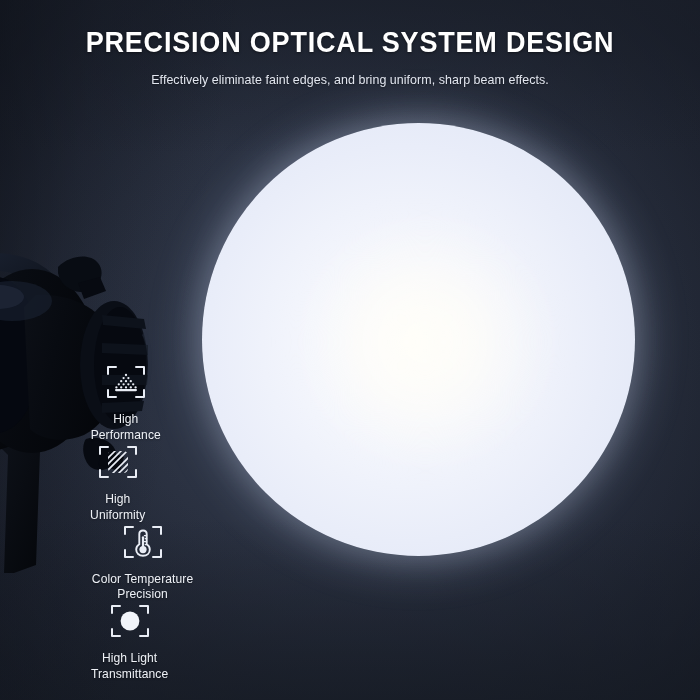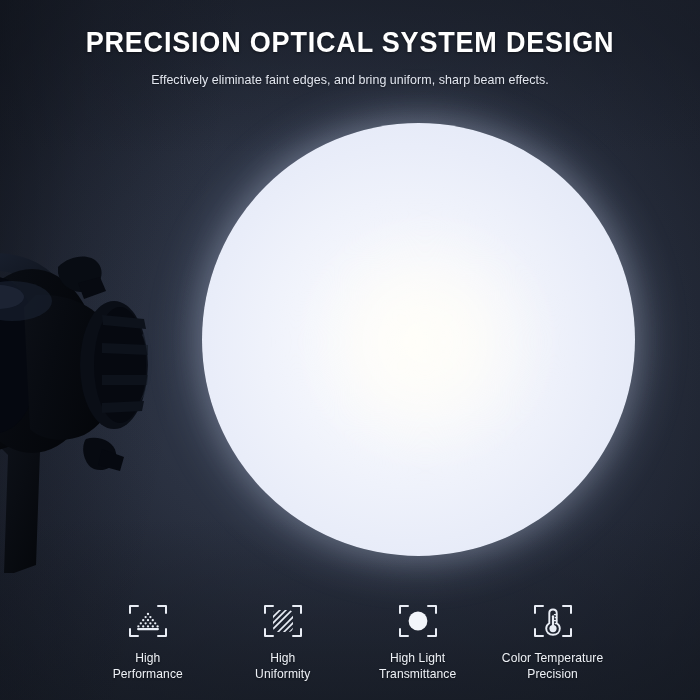--- a/index.html
+++ b/index.html
@@ -144,22 +144,23 @@
     text-shadow: 0 1px 2px rgba(0,0,0,0.4);
   }
 
   
   .features {
     position: absolute;
     left: 0; right: 0; bottom: 18px;
     display: flex;
     justify-content: center;
     align-items: flex-start;
-    gap: 16px;
+    gap: 0px;
     padding: 0 88px;
+    flex-direction: column;
   }
   .feature {
     flex: 1 1 0;
     display: flex;
     flex-direction: column;
     align-items: center;
     text-align: center;
   }
   .feature-icon {
     position: relative;
@@ -325,52 +326,52 @@
 
     <div class="feature">
       <div class="feature-icon">
         <svg width="42" height="38" viewBox="0 0 42 38" xmlns="http://www.w3.org/2000/svg">
           <g fill="none" stroke="#e9edf5" stroke-width="2" stroke-linecap="round" stroke-linejoin="round">
             <path d="M 3 11 L 3 4 L 11 4"></path>
             <path d="M 31 4 L 39 4 L 39 11"></path>
             <path d="M 39 27 L 39 34 L 31 34"></path>
             <path d="M 11 34 L 3 34 L 3 27"></path>
           </g>
-          <circle cx="21" cy="19" r="9.4" fill="#f2f5fa"></circle>
-        </svg>
-      </div>
-      <div class="feature-label">
-        <span>High Light</span><br>
-        <span>Transmittance</span>
-      </div>
-    </div>
-
-    <div class="feature">
-      <div class="feature-icon">
-        <svg width="42" height="38" viewBox="0 0 42 38" xmlns="http://www.w3.org/2000/svg">
-          <g fill="none" stroke="#e9edf5" stroke-width="2" stroke-linecap="round" stroke-linejoin="round">
-            <path d="M 3 11 L 3 4 L 11 4"></path>
-            <path d="M 31 4 L 39 4 L 39 11"></path>
-            <path d="M 39 27 L 39 34 L 31 34"></path>
-            <path d="M 11 34 L 3 34 L 3 27"></path>
-          </g>
           <path d="M 21 7.5 C 23.2 7.5 24.7 9 24.7 11.1 L 24.7 21.2
                    C 26.6 22.3 27.8 24.3 27.8 26.5 C 27.8 30.1 25 32.8 21 32.8
                    C 17 32.8 14.2 30.1 14.2 26.5 C 14.2 24.3 15.4 22.3 17.3 21.2
                    L 17.3 11.1 C 17.3 9 18.8 7.5 21 7.5 Z" fill="none" stroke="#e9edf5" stroke-width="1.9"></path>
           <circle cx="21" cy="26.6" r="3.6" fill="#e9edf5"></circle>
           <rect x="19.9" y="13.2" width="2.2" height="12.5" rx="1.1" fill="#e9edf5"></rect>
           <g stroke="#e9edf5" stroke-width="1.3" stroke-linecap="round">
             <line x1="24.6" y1="12.6" x2="22.4" y2="12.6"></line>
             <line x1="24.6" y1="15.6" x2="23.2" y2="15.6"></line>
             <line x1="24.6" y1="18.6" x2="22.4" y2="18.6"></line>
             <line x1="24.6" y1="21.6" x2="23.2" y2="21.6"></line>
           </g>
         </svg>
       </div>
       <div class="feature-label">
         <span>Color Temperature</span><br>
         <span>Precision</span>
       </div>
     </div>
 
+    <div class="feature">
+      <div class="feature-icon">
+        <svg width="42" height="38" viewBox="0 0 42 38" xmlns="http://www.w3.org/2000/svg">
+          <g fill="none" stroke="#e9edf5" stroke-width="2" stroke-linecap="round" stroke-linejoin="round">
+            <path d="M 3 11 L 3 4 L 11 4"></path>
+            <path d="M 31 4 L 39 4 L 39 11"></path>
+            <path d="M 39 27 L 39 34 L 31 34"></path>
+            <path d="M 11 34 L 3 34 L 3 27"></path>
+          </g>
+          <circle cx="21" cy="19" r="9.4" fill="#f2f5fa"></circle>
+        </svg>
+      </div>
+      <div class="feature-label">
+        <span>High Light</span><br>
+        <span>Transmittance</span>
+      </div>
+    </div>
+
   </div>
 </div>
 
 </body></html>

